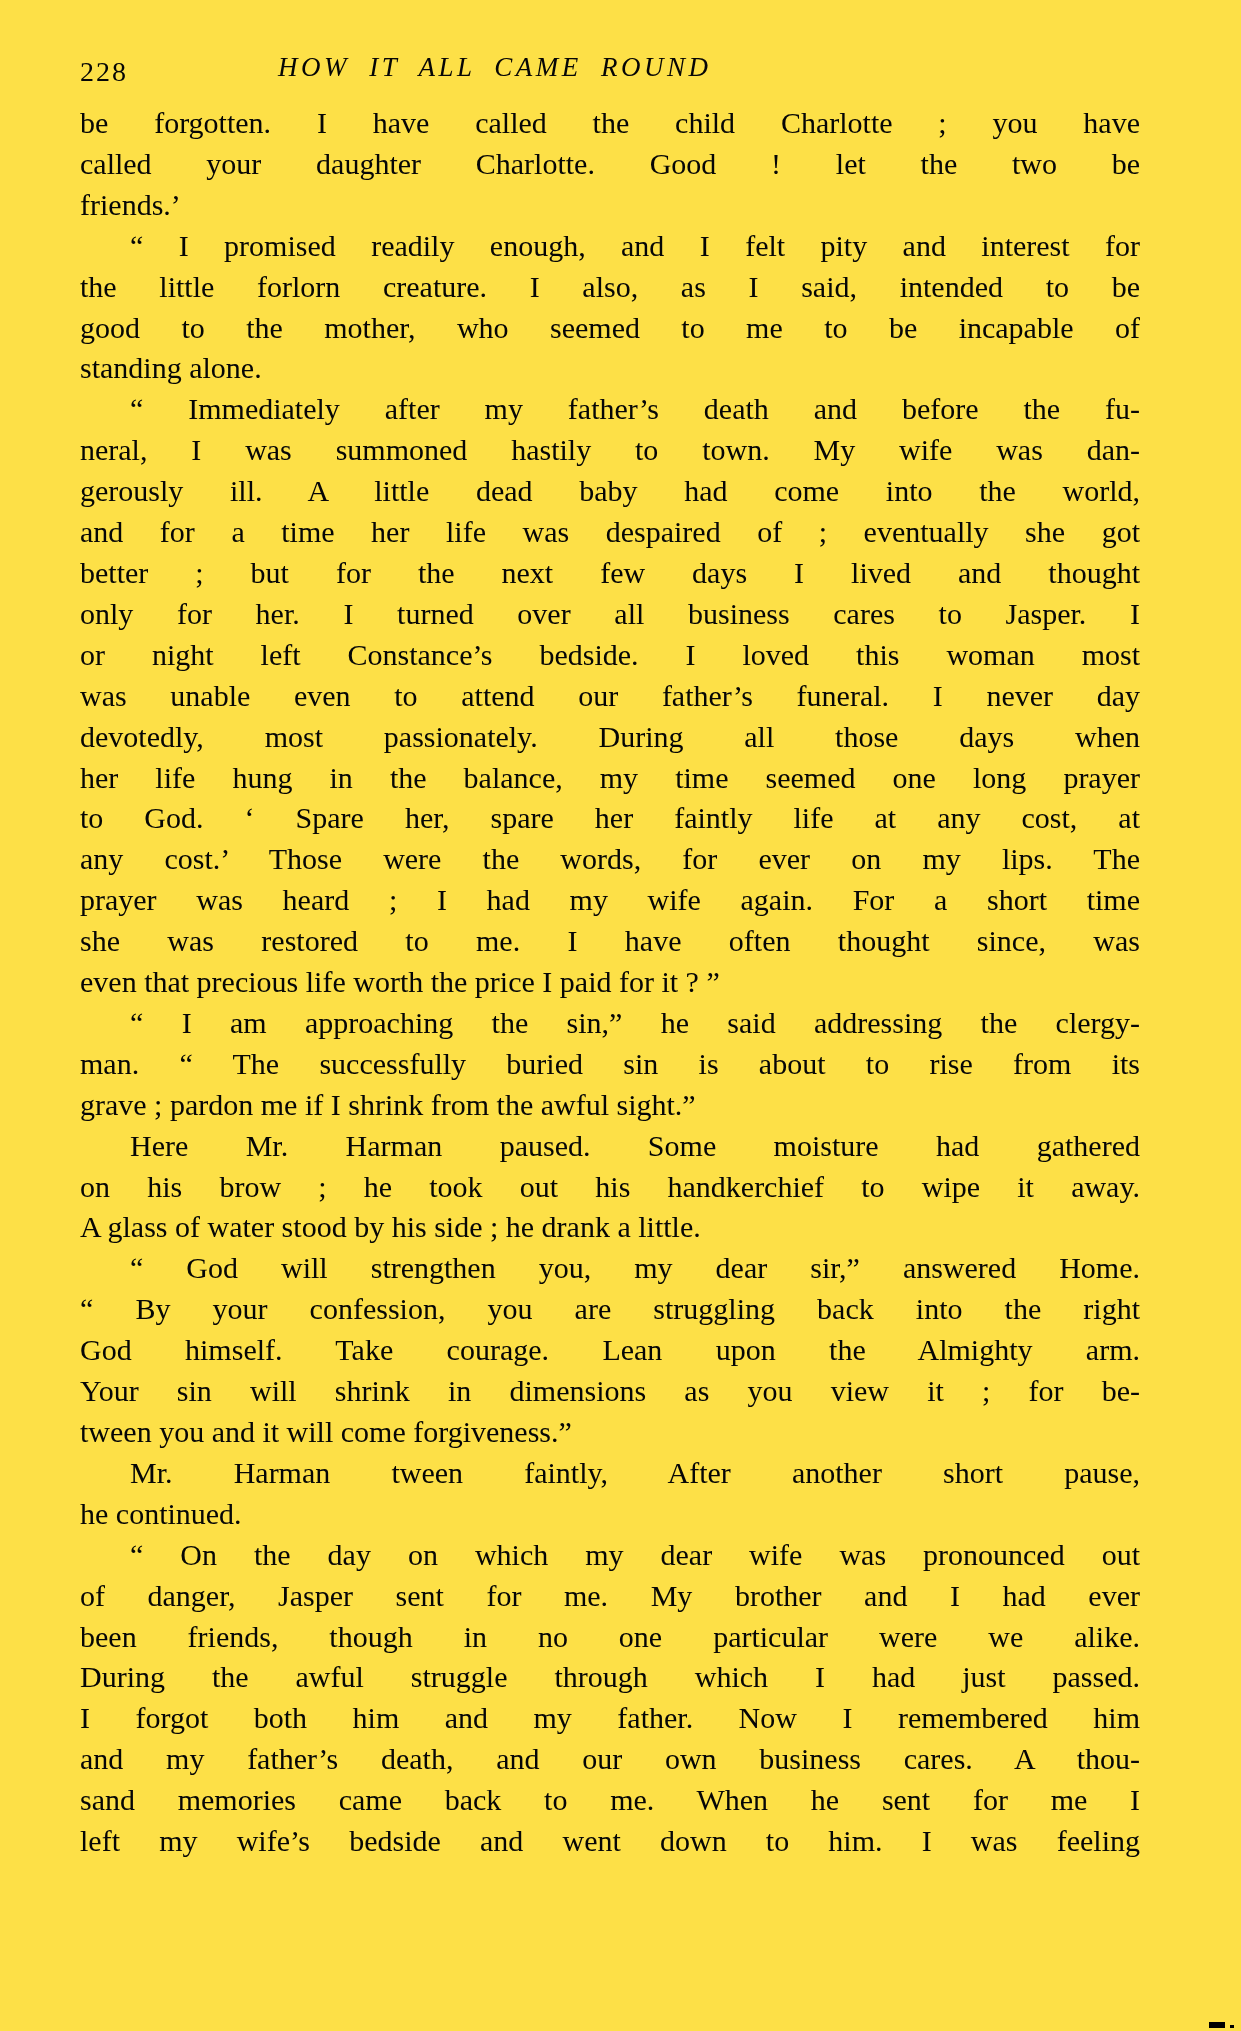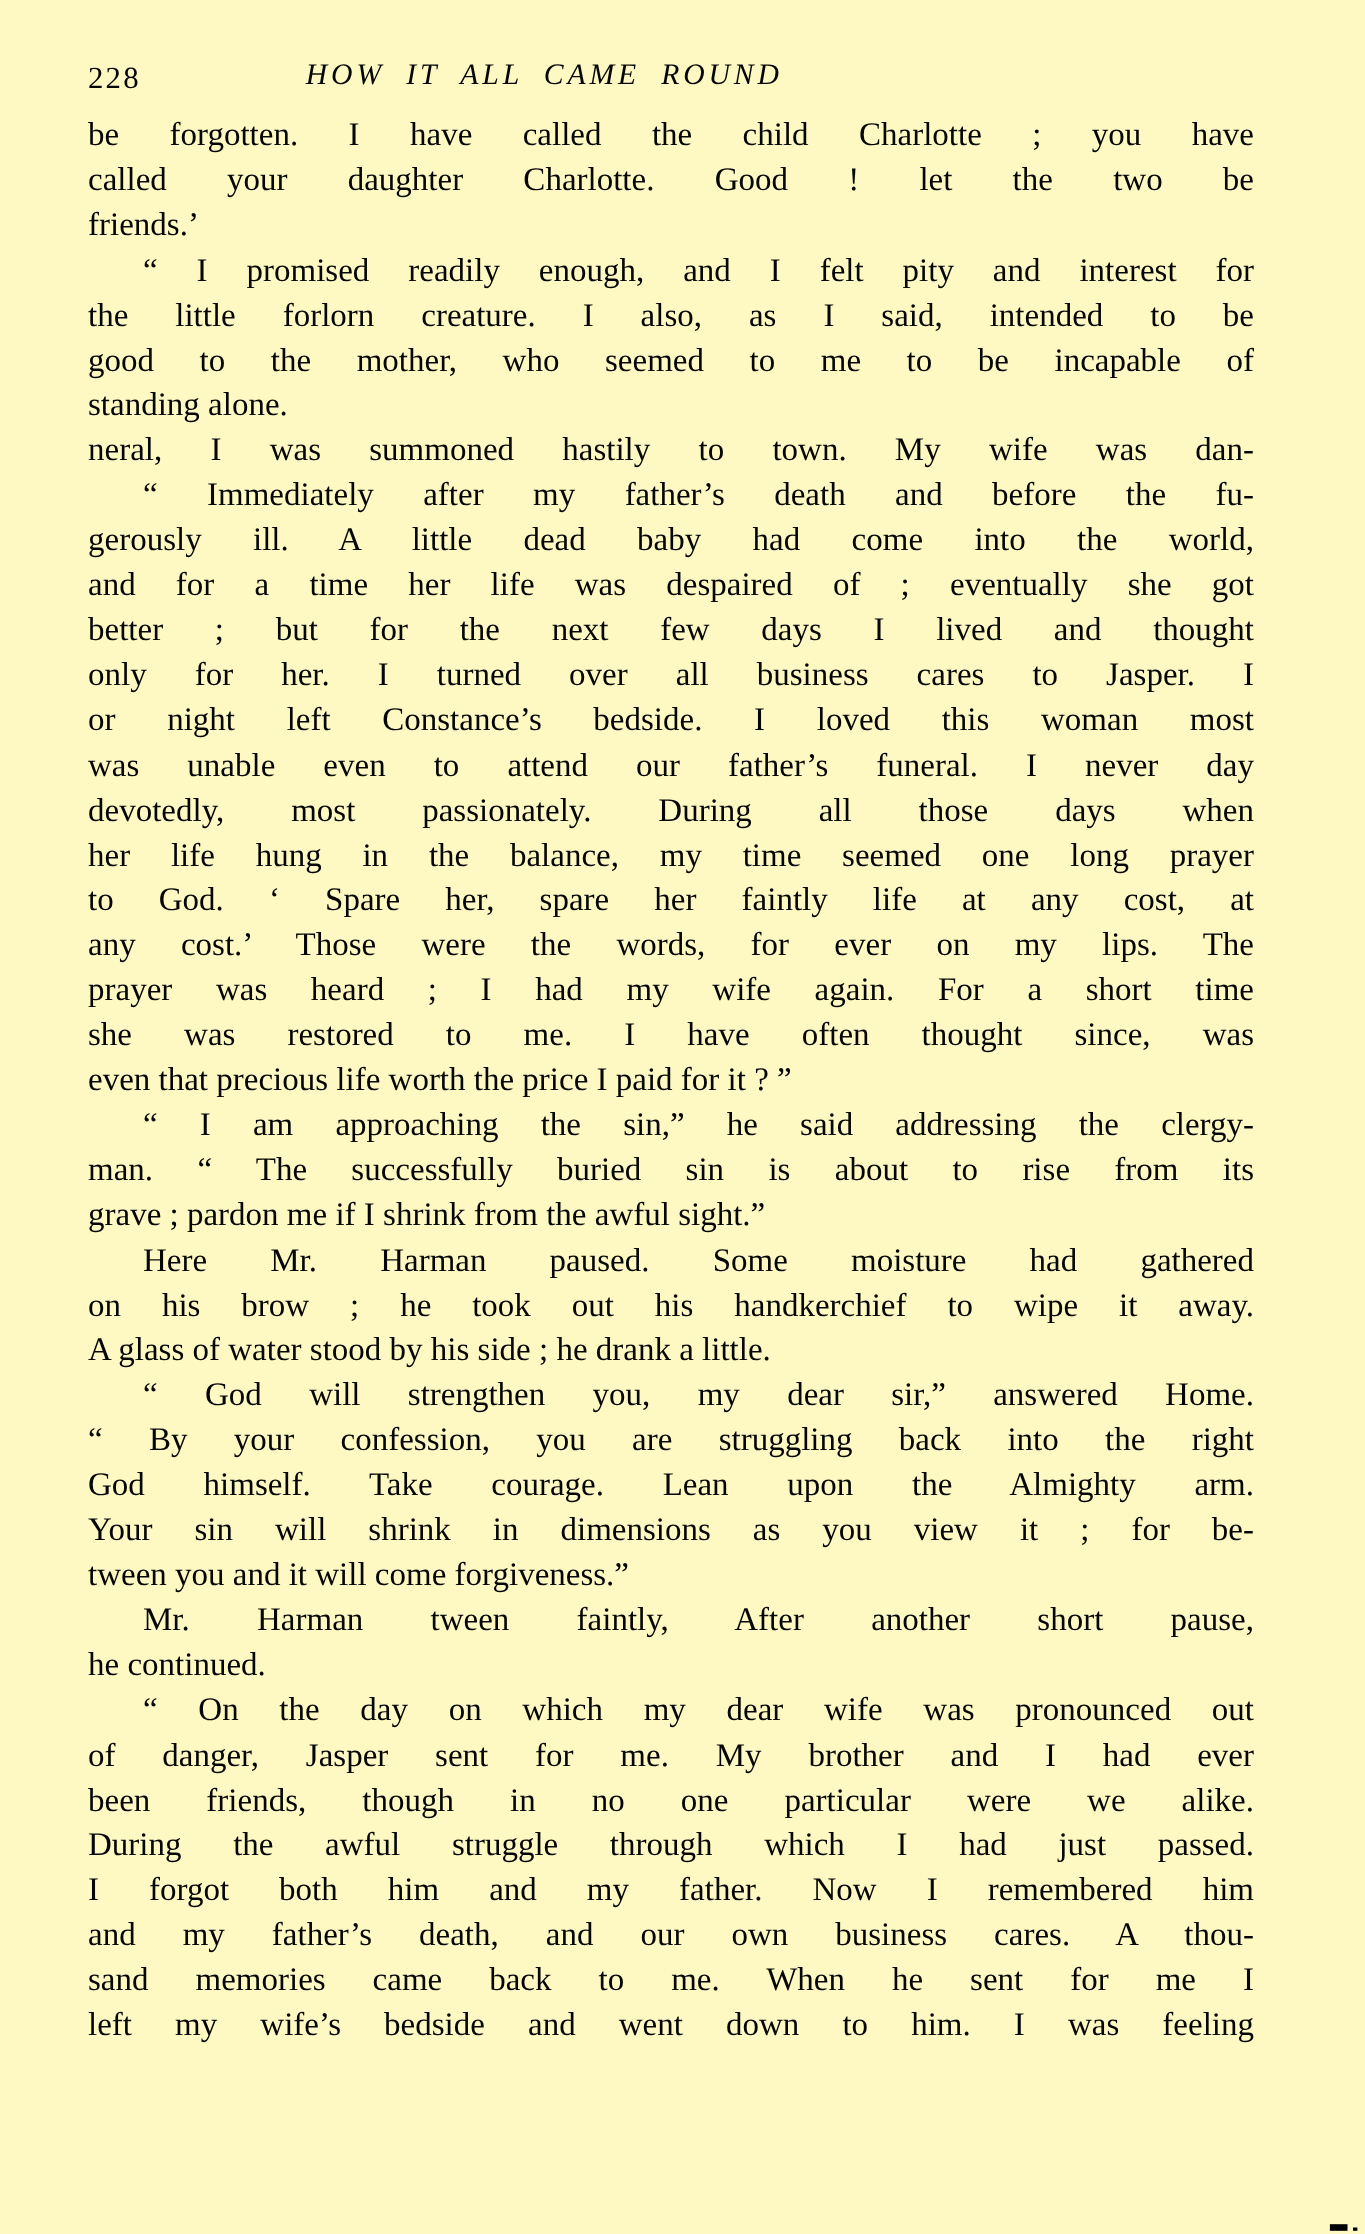--- a/index.html
+++ b/index.html
@@ -4,21 +4,21 @@
 <style>
   html, body {
     margin: 0;
     padding: 0;
     background: #e8e8e8;
   }
   .page {
     position: relative;
     width: 1241px;
     height: 2031px;
-    background: #fef9c3;
+    background: #fde047;
     margin: 0 auto;
     overflow: hidden;
     font-family: "Liberation Serif", "DejaVu Serif", serif;
     color: #060606;
   }
   .page-number {
     position: absolute;
     left: 80px;
     top: 56px;
     font-size: 28px;
@@ -89,22 +89,22 @@
         <div class="line">called your daughter Charlotte.  Good !  let the two be</div>
         <div class="line last">friends.’</div>
       </div>
       <div class="para">
         <div class="line indent">“ I promised readily enough, and I felt pity and interest for</div>
         <div class="line">the little forlorn creature.  I also, as I said, intended to be</div>
         <div class="line">good to the mother, who seemed to me to be incapable of</div>
         <div class="line last">standing alone.</div>
       </div>
       <div class="para">
+        <div class="line indent">“ Immediately after my father’s death and before the fu-</div>
         <div class="line">neral, I was summoned hastily to town.  My wife was dan-</div>
-        <div class="line indent">“ Immediately after my father’s death and before the fu-</div>
         <div class="line">gerously ill.  A little dead baby had come into the world,</div>
         <div class="line">and for a time her life was despaired of ; eventually she got</div>
         <div class="line">better ; but for the next few days I lived and thought</div>
         <div class="line">only for her.  I turned over all business cares to Jasper.  I</div>
         <div class="line">or night left Constance’s bedside.  I loved this woman most</div>
         <div class="line">was unable even to attend our father’s funeral.  I never day</div>
         <div class="line">devotedly, most passionately.  During all those days when</div>
         <div class="line">her life hung in the balance, my time seemed one long prayer</div>
         <div class="line">to God.  ‘ Spare her, spare her faintly life at any cost, at</div>
         <div class="line">any cost.’  Those were the words, for ever on my lips.  The</div>

